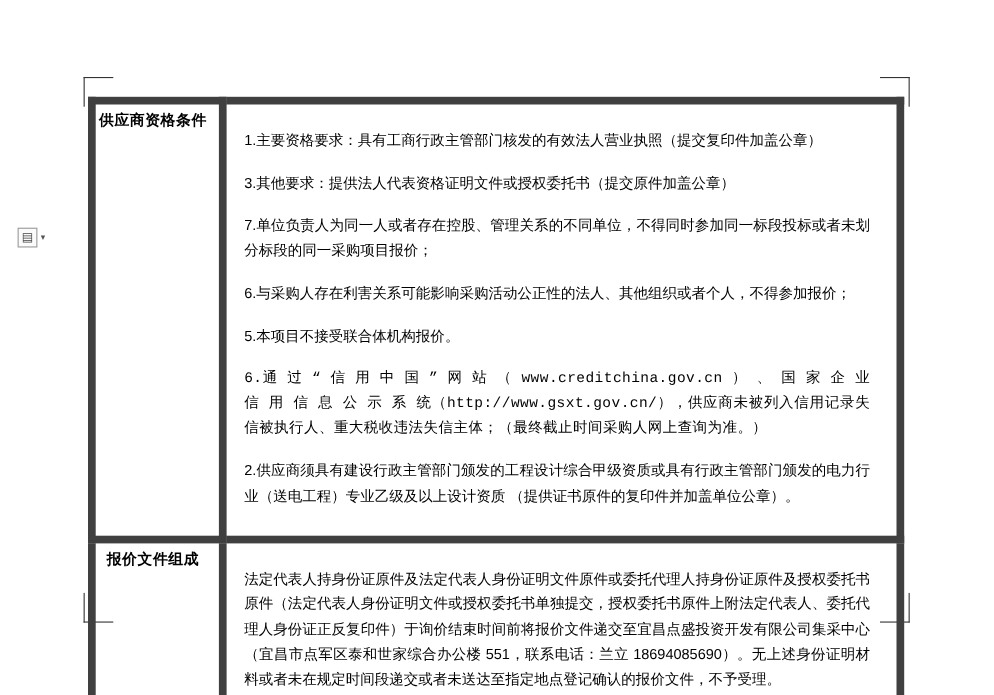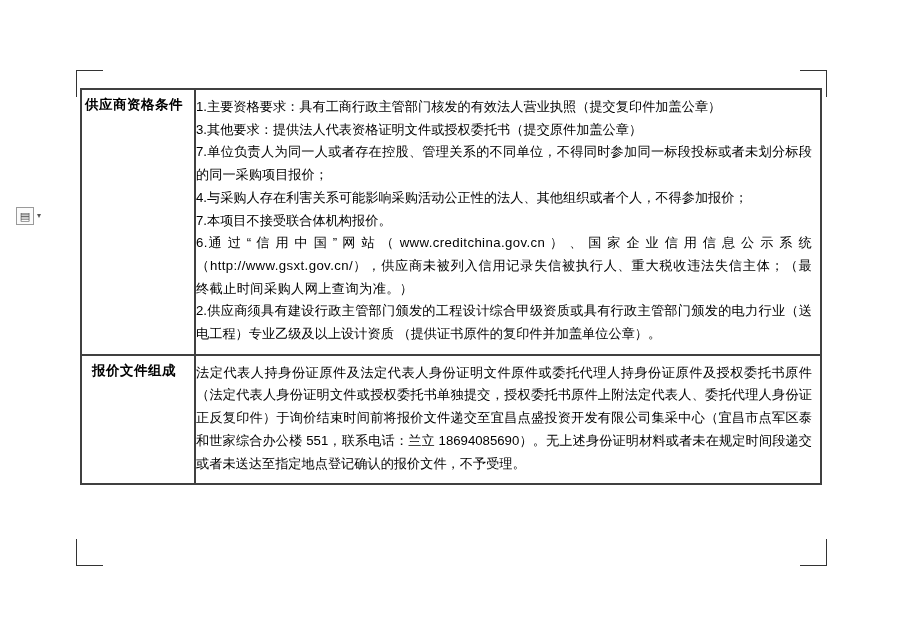--- a/index.html
+++ b/index.html
@@ -66,21 +66,21 @@
   
   table.doc {
     position: absolute;
     left: 80px;
     top: 88px;
     width: 742px;
     border-collapse: collapse;
     table-layout: fixed;
   }
   table.doc td {
-    border: 2px solid #404040;
+    border: 7px solid #404040;
     vertical-align: top;
     padding: 6px 8px 8px 0;
   }
   td.label {
     width: 104px;
     text-align: center;
     vertical-align: middle;
     font-weight: bold;
     font-size: 13.5px;
     color: #000;
@@ -88,26 +88,26 @@
     font-family: "Liberation Sans", "DejaVu Sans", sans-serif;
     padding: 6px 4px;
   }
   td.body {
     font-size: 13.2px;
     line-height: 1.72;
     color: #000;
     font-family: "Liberation Sans", "DejaVu Sans", sans-serif;
   }
   td.body p {
-    margin: 0;
+    margin: 16px;
     text-align: justify;
     text-justify: inter-ideograph;
   }
   .mono {
-    font-family: Liberation Sans, sans-serif;
+    font-family: Liberation Mono, monospace;
     letter-spacing: 0.4px;
   }
 </style>
 </head>
 <body>
 
 <div id="page">
 
   <div class="crop tl"></div>
   <div class="crop tr"></div>
@@ -120,22 +120,22 @@
   </div>
 
   <table class="doc">
     <tbody>
       <tr>
         <td class="label">供应商资格条件</td>
         <td class="body">
           <p>1.主要资格要求：具有工商行政主管部门核发的有效法人营业执照（提交复印件加盖公章）</p>
           <p>3.其他要求：提供法人代表资格证明文件或授权委托书（提交原件加盖公章）</p>
           <p>7.单位负责人为同一人或者存在控股、管理关系的不同单位，不得同时参加同一标段投标或者未划分标段的同一采购项目报价；</p>
-          <p>4.与采购人存在利害关系可能影响采购活动公正性的法人、其他组织或者个人，不得参加报价；</p>
-          <p>7.本项目不接受联合体机构报价。</p>
+          <p>6.与采购人存在利害关系可能影响采购活动公正性的法人、其他组织或者个人，不得参加报价；</p>
+          <p>5.本项目不接受联合体机构报价。</p>
           <p class="mono">6.通 过 “ 信 用 中 国 ” 网 站 （ www.creditchina.gov.cn ） 、 国 家 企 业 信 用 信 息 公 示 系 统（http://www.gsxt.gov.cn/），供应商未被列入信用记录失信被执行人、重大税收违法失信主体；（最终截止时间采购人网上查询为准。）</p>
           <p>2.供应商须具有建设行政主管部门颁发的工程设计综合甲级资质或具有行政主管部门颁发的电力行业（送电工程）专业乙级及以上设计资质 （提供证书原件的复印件并加盖单位公章）。</p>
         </td>
       </tr>
       <tr>
         <td class="label">报价文件组成</td>
         <td class="body">
           <p>法定代表人持身份证原件及法定代表人身份证明文件原件或委托代理人持身份证原件及授权委托书原件（法定代表人身份证明文件或授权委托书单独提交，授权委托书原件上附法定代表人、委托代理人身份证正反复印件）于询价结束时间前将报价文件递交至宜昌点盛投资开发有限公司集采中心（宜昌市点军区泰和世家综合办公楼 551，联系电话：兰立 18694085690）。无上述身份证明材料或者未在规定时间段递交或者未送达至指定地点登记确认的报价文件，不予受理。</p>
         </td>
       </tr>

